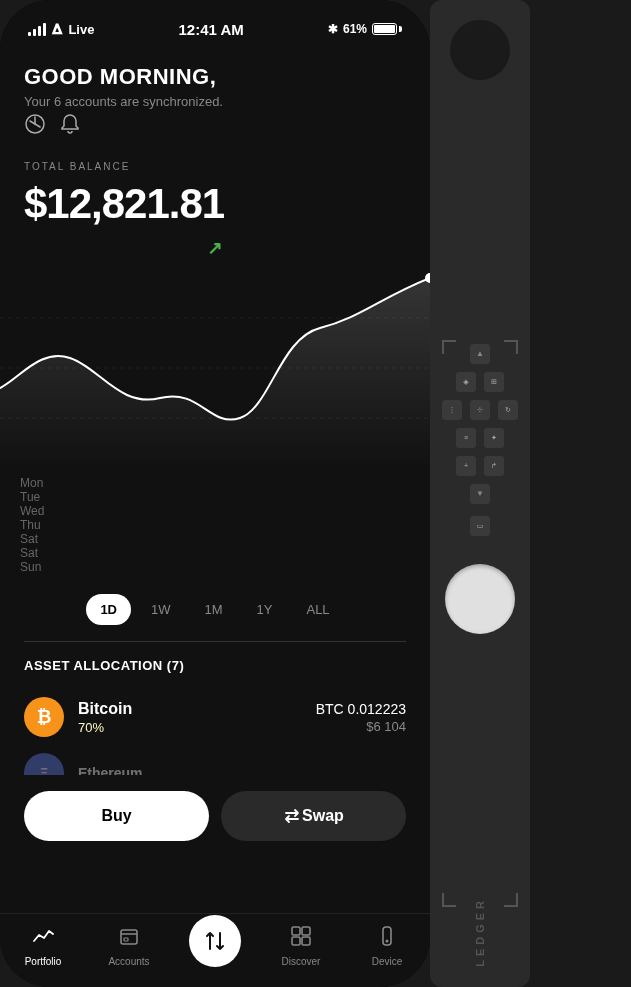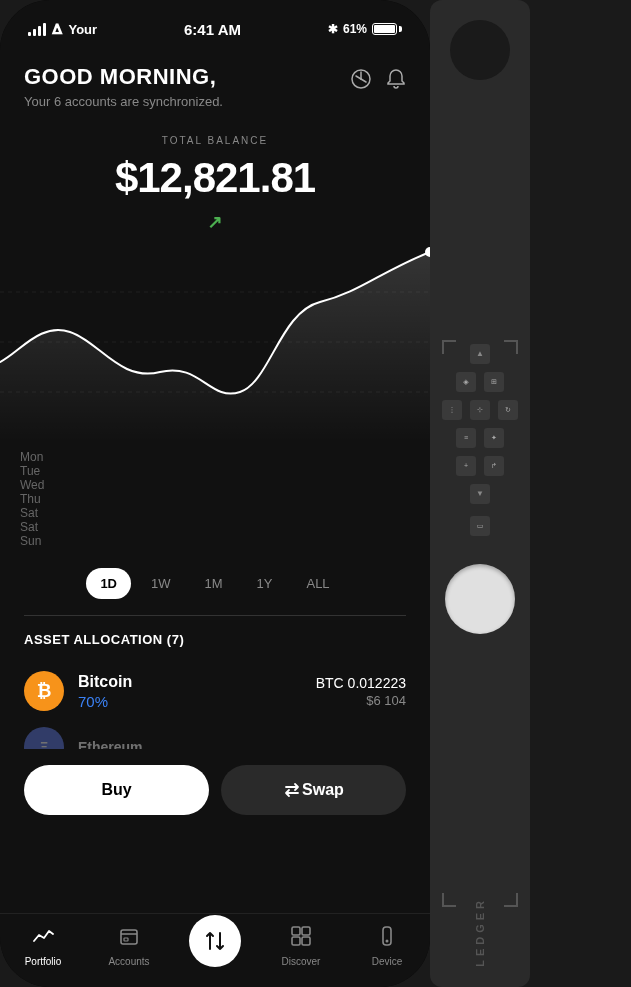--- a/index.html
+++ b/index.html
@@ -103,20 +103,21 @@
       scrollbar-width: none;
     }
     .content::-webkit-scrollbar { display: none; }
 
     
     .header {
       padding: 20px 24px 10px 24px;
       display: flex;
       justify-content: space-between;
       align-items: flex-start;
+      flex-direction: column;
     }
 
     .greeting-text {
       font-size: 22px;
       font-weight: 700;
       color: white;
       letter-spacing: 0.5px;
     }
 
     .subtitle {
@@ -128,21 +129,20 @@
     .header-icons {
       display: flex;
       gap: 14px;
       align-items: center;
       margin-top: 4px;
     }
 
     
     .balance-section {
       padding: 16px 24px 8px 24px;
-      text-align: center;
     }
 
     .balance-label {
       font-size: 10px;
       letter-spacing: 2px;
       color: #888;
       text-transform: uppercase;
       margin-bottom: 8px;
     }
 
@@ -268,22 +268,22 @@
       color: white;
     }
 
     .asset-name {
       font-size: 16px;
       font-weight: 700;
       color: white;
     }
 
     .asset-percent {
-      font-size: 15px;
-      color: #3b82f6;
+      font-size: 13px;
+      color: #fef9c3;
       margin-top: 2px;
     }
 
     .asset-right {
       text-align: right;
     }
 
     .asset-amount {
       font-size: 14px;
       color: white;
@@ -470,23 +470,23 @@
 
     <div class="status-bar">
       <div class="status-left">
         <div class="signal-bars">
           <span></span>
             <span></span>
             <span></span>
             <span></span>
         </div>
         <span class="wifi-icon">𝚫</span>
-        <span>Your</span>
-      </div>
-      <div class="status-center">6:41 AM</div>
+        <span>Live</span>
+      </div>
+      <div class="status-center">12:41 AM</div>
       <div class="status-right">
         <span>✱</span>
         <span>61%</span>
         <div class="battery">
           <div class="battery-body">
               <div class="battery-fill"></div>
             </div>
           <div class="battery-tip"></div>
         </div>
       </div>

